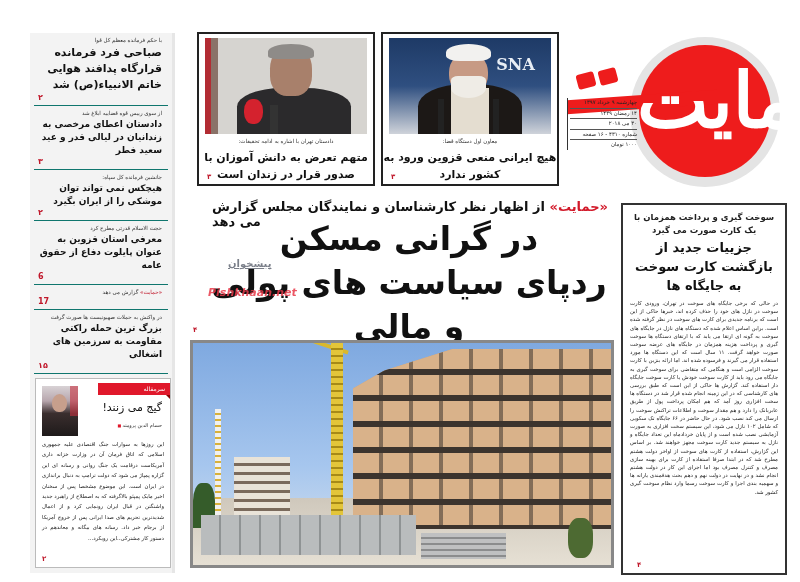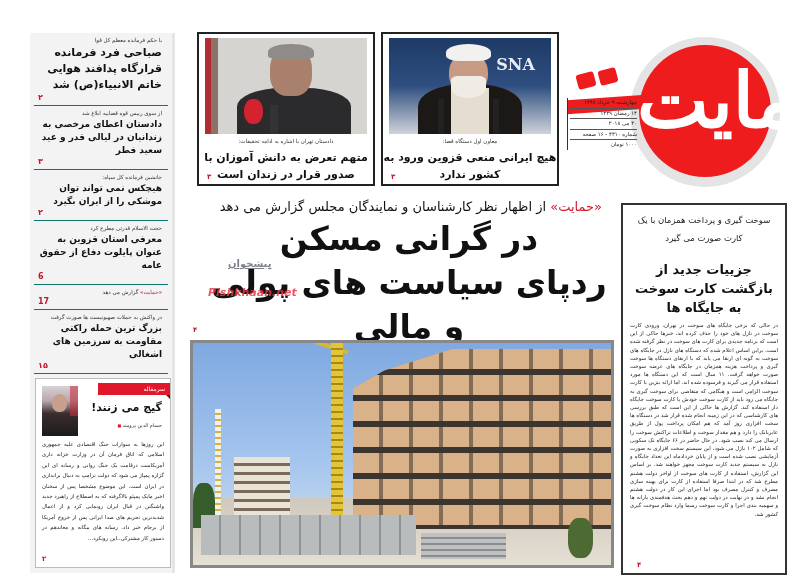--- a/index.html
+++ b/index.html
@@ -14,21 +14,21 @@
   .left-item .title.big { font-size: 11px; line-height: 16px; }
   .left-item .page { direction: ltr; text-align: left; font-size: 8px; color: #c0182b; font-weight: bold; line-height: 10px; }
   .kicker .red { color: #c0182b; }
 
   .editorial { position: absolute; left: 35px; top: 378px; width: 136px; height: 190px; background: #fff; border: 1px solid #bbb; padding: 3px; }
   .editorial .badge { position: absolute; right: 0; top: 4px; width: 72px; height: 12px; background: #e0182b; color: #fff; font-size: 6px; padding-right: 5px; line-height: 12px; }
   .editorial .badge::after { content: ""; position: absolute; right: 0; bottom: -4px; border-top: 4px solid #800; border-left: 4px solid transparent; }
   .editorial .photo { position: absolute; left: 6px; top: 7px; width: 36px; height: 50px; background: linear-gradient(180deg,#d8d2d5 0%,#b7a6ad 30%,#3a2e2e 55%,#1e1a1a 100%); }
   .editorial .photo::before { content: ""; position: absolute; left: 10px; top: 8px; width: 15px; height: 18px; background: #c79f8c; border-radius: 50% 50% 45% 45%; }
   .editorial .photo::after { content: ""; position: absolute; right: 0; top: 0; width: 8px; height: 30px; background: #c4313f; opacity: .6; }
-  .editorial .ed-title { position: absolute; right: 8px; top: 22px; font-size: 11px; font-weight: bold; }
+  .editorial .ed-title { position: absolute; right: 8px; top: 22px; font-size: 11px; font-weight: normal; }
   .editorial .ed-author { position: absolute; right: 8px; top: 43px; font-size: 5px; color: #333; }
   .editorial .ed-author::after { content: " ■"; color: #e0182b; font-size: 4px; }
   .editorial .ed-body { position: absolute; right: 6px; left: 6px; top: 60px; font-size: 5.4px; line-height: 10.4px; text-align: justify; color: #222; }
   .editorial .ed-page { position: absolute; left: 6px; bottom: 4px; font-size: 7px; color: #c0182b; font-weight: bold; }
 
   
   .photo-box { position: absolute; top: 32px; width: 178px; height: 154px; border: 2px solid #222; background: #fff; }
   .photo-box .img { position: absolute; left: 6px; right: 6px; top: 4px; height: 96px; padding-left: 25px; }
   .photo-box .kicker { position: absolute; right: 0; left: 0; top: 104px; text-align: center; font-size: 5.5px; color: #333; }
   .photo-box .title { position: absolute; right: 0; left: 0; top: 115px; text-align: center; font-size: 11px; font-weight: bold; line-height: 17px; }
@@ -56,21 +56,21 @@
   .logo-text { position: absolute; left: 0; top: 16px; width: 230px; height: 120px; }
   .logo-text .bar { position: absolute; left: 0; top: 46px; width: 150px; height: 14px; background: #ee1c1c; transform: skewY(-4deg); }
   .logo-text .word { position: absolute; left: 70px; top: 14px; font-size: 76px; font-weight: bold; color: #fff; font-family: "DejaVu Serif", serif; line-height: 1; }
   .logo-text .dots { position: absolute; left: 10px; top: 20px; width: 44px; height: 20px; }
   .logo-text .dots span { position: absolute; width: 18px; height: 15px; background: #ee1c1c; transform: rotate(-15deg); border-radius: 3px; }
   .issue-info { position: absolute; left: 0; top: 65px; width: 70px; font-size: 5.4px; color: #222; line-height: 9.5px; padding-left: 2px; border-left: 1px solid #333; }
   .issue-info div { border-bottom: 1px solid #555; }
   .issue-info div:last-child { border-bottom: none; }
 
   
-  .main-kicker { position: absolute; left: 184px; top: 199px; width: 418px; text-align: right; font-size: 13px; font-weight: normal; }
+  .main-kicker { position: absolute; left: 212px; top: 199px; width: 418px; text-align: left; font-size: 13px; font-weight: bold; }
   .main-kicker .red { color: #d21a2a; }
   .main-headline { position: absolute; left: 200px; top: 217px; width: 418px; text-align: center; font-size: 33px; font-weight: bold; line-height: 44px; letter-spacing: -1px; }
   .watermark { position: absolute; left: 208px; top: 286px; font-size: 11px; font-weight: bold; font-style: italic; color: #e83a4a; direction: ltr; font-family: "DejaVu Sans", sans-serif; opacity: .85; }
   .watermark-fa { position: absolute; left: 228px; top: 258px; font-size: 10px; color: #0f172a; opacity: .55; font-weight: bold; text-decoration: underline; }
   .main-page { position: absolute; left: 193px; top: 326px; font-size: 7px; color: #c0182b; font-weight: bold; }
 
   
   .main-photo { position: absolute; left: 190px; top: 340px; width: 424px; height: 228px; border: 3px solid #888; overflow: hidden; background: linear-gradient(180deg,#7fa9e0 0%,#a6c6ee 55%,#d9e3ec 100%); }
   .main-photo .ground { position: absolute; left: 0; right: 0; bottom: 0; height: 30%; background: linear-gradient(180deg,#cfc8bc 0%,#e6e0d4 100%); }
   .main-photo .bldg-far { position: absolute; left: 41px; top: 114px; width: 56px; height: 70px; background: repeating-linear-gradient(180deg,#e9e3d8 0 6px,#7a6a5c 6px 9px); }
@@ -81,22 +81,22 @@
   .main-photo .crane1 { position: absolute; left: 138px; top: 0; width: 12px; height: 180px; background: repeating-linear-gradient(180deg,#e3c53a 0 5px,#a78a16 5px 7px); }
   .main-photo .crane1-arm { position: absolute; left: 120px; top: 2px; width: 36px; height: 4px; background: #d9b82e; transform: rotate(18deg); }
   .main-photo .crane2 { position: absolute; left: 22px; top: 66px; width: 6px; height: 116px; background: repeating-linear-gradient(180deg,#f0f0ef 0 4px,#d8b13a 4px 6px); }
   .main-photo .blocks { position: absolute; left: 8px; top: 172px; width: 215px; height: 40px; background: repeating-linear-gradient(90deg,#b9bcbd 0 18px,#8f9394 18px 20px); }
   .main-photo .slabs { position: absolute; left: 228px; top: 190px; width: 85px; height: 26px; background: repeating-linear-gradient(180deg,#bfc0c1 0 4px,#8b8c8d 4px 6px); }
   .main-photo .tree { position: absolute; left: 0; top: 140px; width: 22px; height: 45px; background: #355c2a; border-radius: 40% 40% 0 0; }
   .main-photo .bush { position: absolute; left: 375px; top: 175px; width: 25px; height: 40px; background: #4d6a32; border-radius: 40%; }
 
   
   .right-col { position: absolute; left: 621px; top: 203px; width: 166px; height: 372px; border: 2px solid #333; background: #fff; padding: 6px 7px; }
-  .right-col .kicker { text-align: center; font-size: 8.5px; line-height: 18px; font-weight: normal; color: #222; }
-  .right-col .title { text-align: center; font-size: 13px; font-weight: bold; line-height: 19px; margin-top: 13px; }
+  .right-col .kicker { text-align: center; font-size: 8.5px; line-height: 13px; font-weight: bold; color: #222; }
+  .right-col .title { text-align: center; font-size: 13px; font-weight: bold; line-height: 19px; margin-top: 1px; }
   .right-col .body { margin-top: 4px; font-size: 5.4px; line-height: 8.2px; text-align: justify; color: #222; }
   .right-col .page { position: absolute; left: 14px; bottom: 4px; font-size: 7px; color: #c0182b; font-weight: bold; }
 </style>
 </head>
 <body>
 
 <div class="left-col">
   <div class="left-item">
     <div class="kicker">با حکم فرمانده معظم کل قوا</div>
     <div class="title big">صباحی فرد فرمانده قرارگاه پدافند هوایی خاتم الانبیاء(ص) شد</div>

